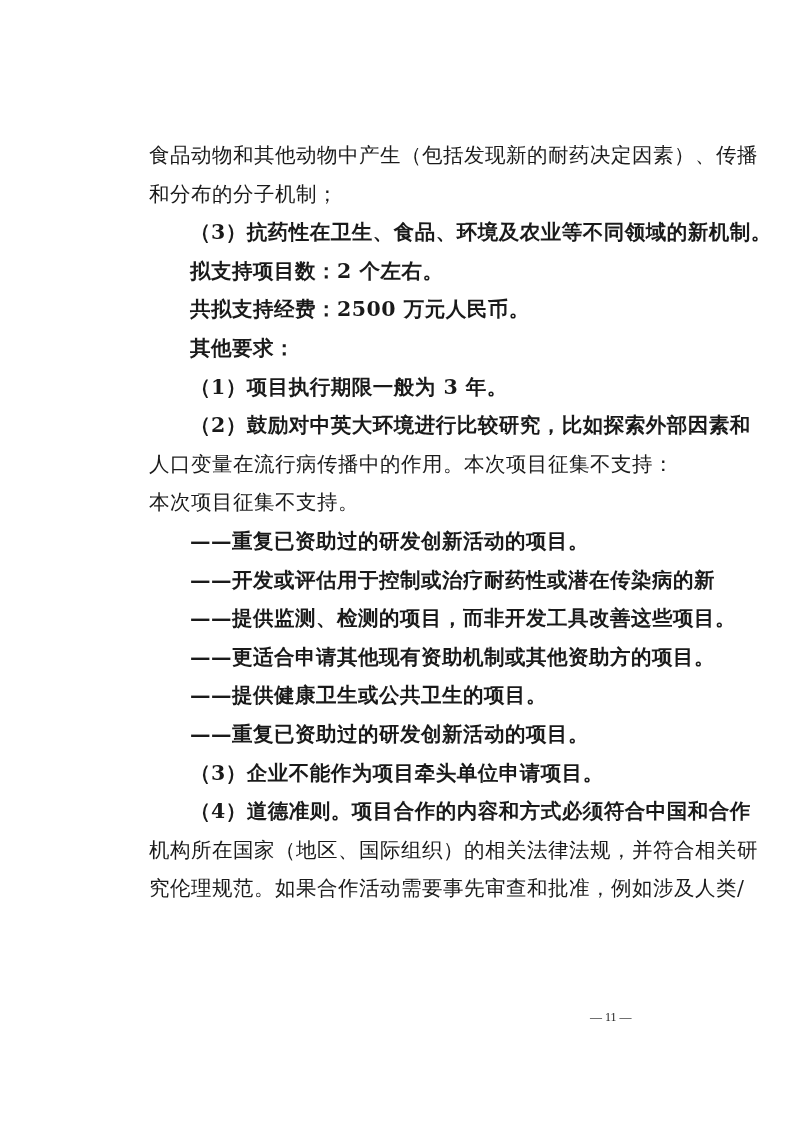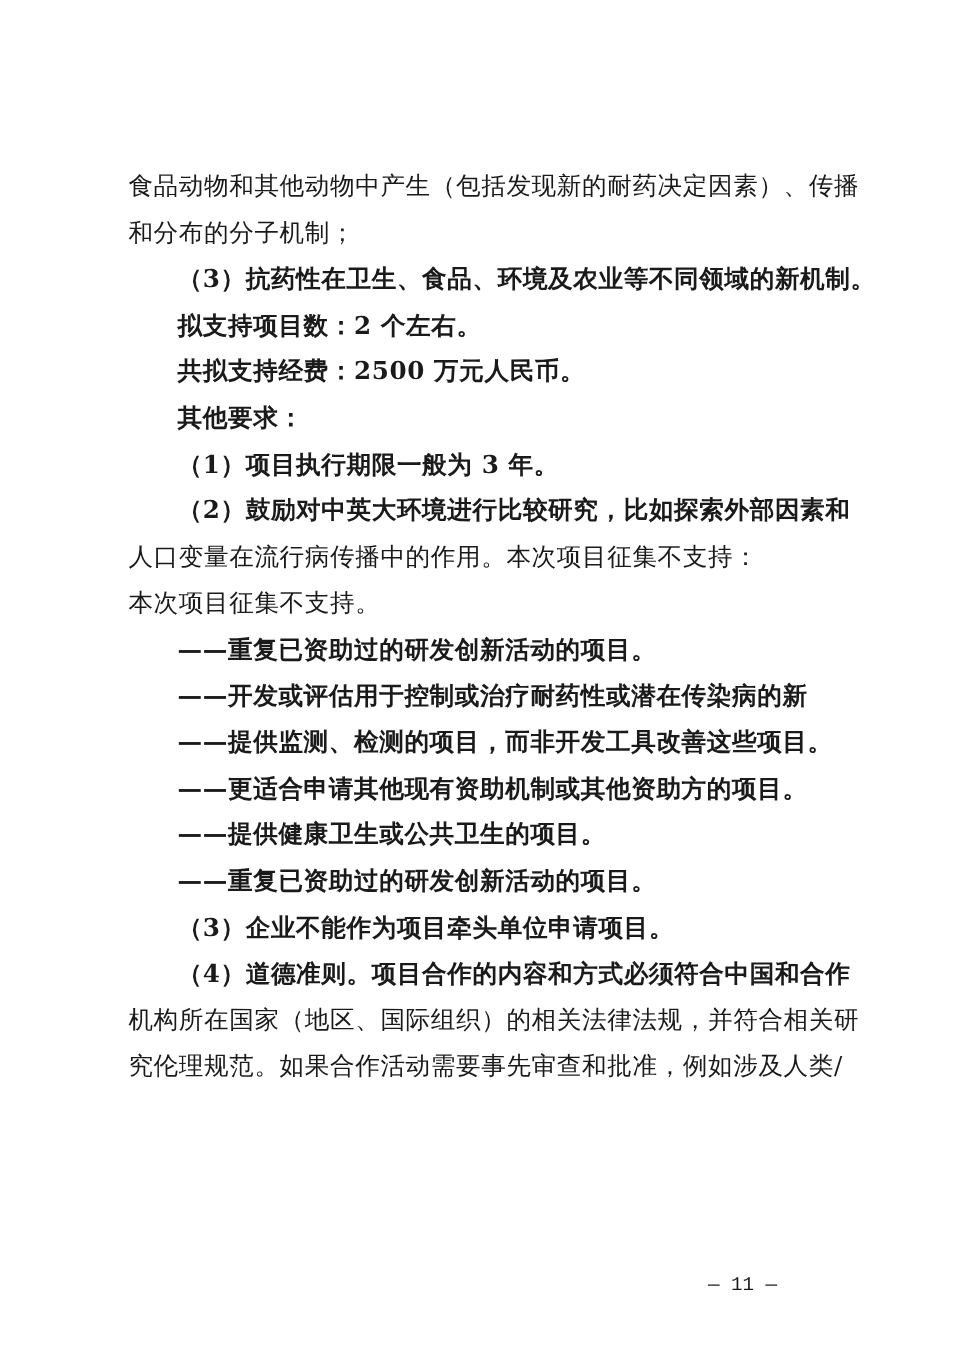--- a/index.html
+++ b/index.html
@@ -26,30 +26,31 @@
       left: 107px;
       top: 136px;
       width: 586px;
     }
     .line {
       height: 38.6px;
       line-height: 38.6px;
       font-size: 20.5px;
       white-space: nowrap;
       letter-spacing: 0.5px;
+      margin-left: 42px;
     }
     .indent { padding-left: 41px; font-weight: bold; }
     .page-number {
       position: absolute;
       left: 590px;
-      top: 1056px;
-      font-size: 16px;
+      top: 1002px;
+      font-size: 12px;
       line-height: 30px;
       white-space: pre;
-      font-family: Liberation Mono, monospace;
+      font-family: Liberation Serif, serif;
     }
   </style>
 </head>
 <body>
 
 <div class="page">
   <div class="content">
     <div class="line">食品动物和其他动物中产生（包括发现新的耐药决定因素）、传播</div>
     <div class="line">和分布的分子机制；</div>
     <div class="line indent">（3）抗药性在卫生、食品、环境及农业等不同领域的新机制。</div>

